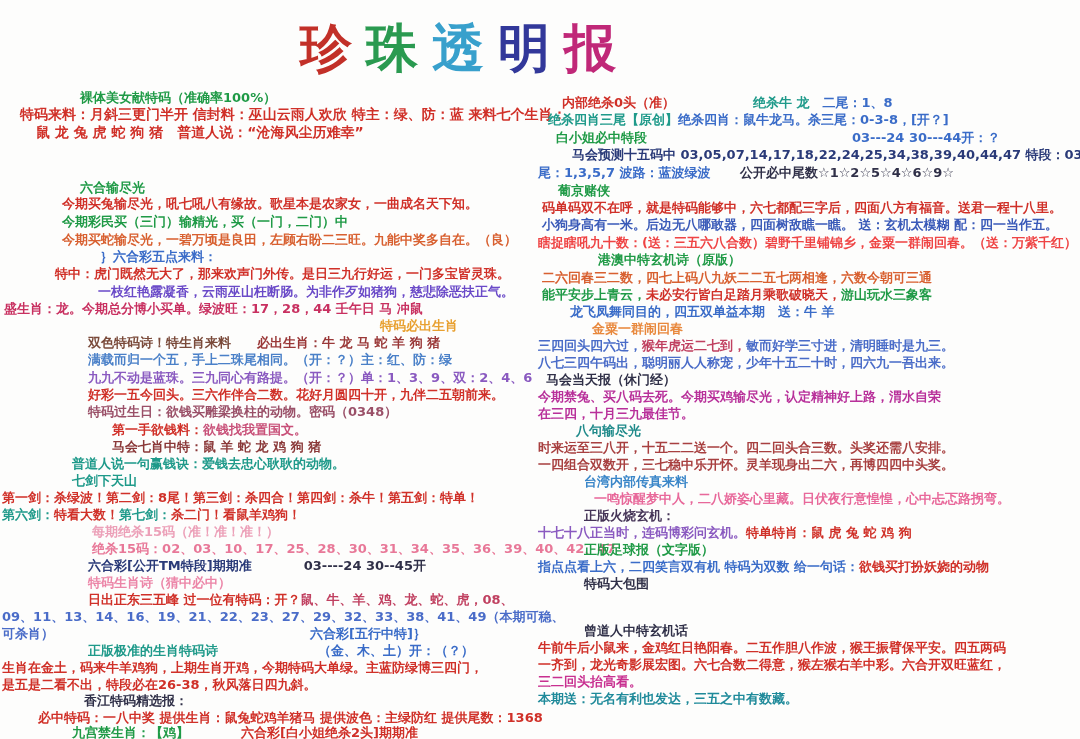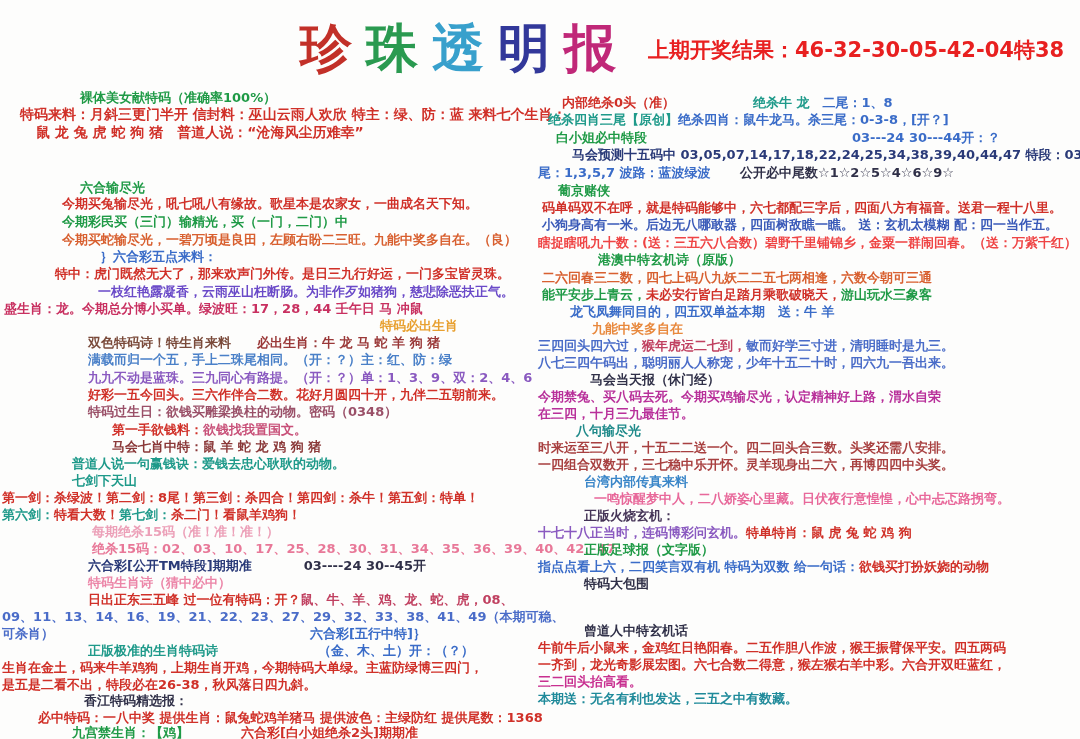--- a/index.html
+++ b/index.html
@@ -39,21 +39,20 @@
 <body>
 
 <div class="page">
   <div class="title-row" id="title">
       <span style="color: rgb(194, 48, 40);">珍</span>
       <span style="color: rgb(42, 154, 80);">珠</span>
       <span style="color: rgb(56, 160, 204);">透</span>
       <span style="color: rgb(50, 56, 154);">明</span>
       <span style="color: rgb(192, 40, 120);">报</span>
     </div>
-  <div class="result" id="result" style="color: rgb(232, 32, 32);">上期开奖结果：46-32-30-05-42-04特38</div>
   <div id="left-col">
       <div class="line" style="left: 80px; top: 90px;"><span style="color: rgb(31, 154, 70);">裸体美女献特码（准确率100%）</span></div>
       <div class="line" style="left: 20px; top: 107px; font-size: 14px;"><span style="color: rgb(208, 48, 40);">特码来料：月斜三更门半开 信封料：巫山云雨人欢欣 特主：绿、防：蓝 来料七个生肖：</span></div>
       <div class="line" style="left: 36px; top: 125px; font-size: 14px;"><span style="color: rgb(208, 48, 40);">鼠 龙 兔 虎 蛇 狗 猪　普道人说：“沧海风尘历难幸”</span></div>
       <div class="line" style="left: 80px; top: 180px;"><span style="color: rgb(31, 154, 70);">六合输尽光</span></div>
       <div class="line" style="left: 62px; top: 196px;"><span style="color: rgb(208, 48, 40);">今期买兔输尽光，吼七吼八有缘故。歌星本是农家女，一曲成名天下知。</span></div>
       <div class="line" style="left: 62px; top: 214px;"><span style="color: rgb(31, 154, 70);">今期彩民买（三门）输精光，买（一门，二门）中</span></div>
       <div class="line" style="left: 62px; top: 232px;"><span style="color: rgb(216, 96, 48); text-align: right;">今期买蛇输尽光，一碧万顷是良田，左顾右盼二三旺。九能中奖多自在。（良）</span></div>
       <div class="line" style="left: 100px; top: 249px;"><span style="color: rgb(58, 108, 200);">｝六合彩五点来料：</span></div>
       <div class="line" style="left: 55px; top: 266px;"><span style="color: rgb(208, 48, 40);">特中：虎门既然无大了，那来欢声门外传。是日三九行好运，一门多宝皆灵珠。</span></div>
@@ -96,24 +95,24 @@
       <div class="line" style="left: 538px; top: 165px;"><span style="color: rgb(58, 108, 200);">尾：1,3,5,7 波路：蓝波绿波</span></div>
       <div class="line" style="left: 740px; top: 165px;"><span style="color: rgb(48, 48, 72);">公开必中尾数☆1☆2☆5☆4☆6☆9☆</span></div>
       <div class="line" style="left: 558px; top: 183px;"><span style="color: rgb(31, 154, 70);">葡京赌侠</span></div>
       <div class="line" style="left: 542px; top: 200px;"><span style="color: rgb(208, 48, 40);">码单码双不在呼，就是特码能够中，六七都配三字后，四面八方有福音。送君一程十八里。</span></div>
       <div class="line" style="left: 542px; top: 217px;"><span style="color: rgb(58, 90, 184);">小狗身高有一米。后边无八哪敢器，四面树敌瞧一瞧。 送：玄机太模糊 配：四一当作五。</span></div>
       <div class="line" style="left: 538px; top: 235px;"><span style="color: #ef4444; margin-top: 16px;">瞎捉瞎吼九十数：(送：三五六八合数）碧野千里铺锦乡，金粟一群闹回春。（送：万紫千红）</span></div>
       <div class="line" style="left: 598px; top: 252px;"><span style="color: rgb(31, 154, 70);">港澳中特玄机诗（原版）</span></div>
       <div class="line" style="left: 542px; top: 270px;"><span style="color: rgb(216, 96, 48);">二六回春三二数，四七上码八九妖二二五七两相逢，六数今朝可三通</span></div>
       <div class="line" style="left: 542px; top: 287px;"><span style="color: rgb(31, 154, 70);">能平安步上青云，</span><span style="color: rgb(208, 48, 40);">未必安行皆白足踏月乘歌破晓天，</span><span style="color: rgb(31, 154, 70);">游山玩水三象客</span></div>
       <div class="line" style="left: 570px; top: 304px;"><span style="color: rgb(58, 108, 200);">龙飞凤舞同目的，四五双单益本期　送：牛 羊</span></div>
-      <div class="line" style="left: 592px; top: 321px;"><span style="color: rgb(232, 136, 60);">九能中奖多自在</span></div>
+      <div class="line" style="left: 592px; top: 321px;"><span style="color: rgb(232, 136, 60);">金粟一群闹回春</span></div>
       <div class="line" style="left: 538px; top: 338px;"><span style="color: rgb(74, 108, 200);">三四回头四六过，</span><span style="color: rgb(192, 64, 96);">猴年虎运二七到，</span><span style="color: rgb(74, 108, 200);">敏而好学三寸进，清明睡时是九三。</span></div>
       <div class="line" style="left: 538px; top: 355px; text-align: right;"><span style="color: rgb(74, 108, 200);">八七三四午码出，聪明丽人人称宠，少年十五二十时，四六九一吾出来。</span></div>
-      <div class="line" style="left: 590px; top: 372px;"><span style="color: rgb(48, 48, 72);">马会当天报（休门经）</span></div>
+      <div class="line" style="left: 546px; top: 372px;"><span style="color: rgb(48, 48, 72);">马会当天报（休门经）</span></div>
       <div class="line" style="left: 538px; top: 389px;"><span style="color: rgb(184, 48, 154);">今期禁兔、买八码去死。今期买鸡输尽光，认定精神好上路，渭水自荣</span></div>
       <div class="line" style="left: 538px; top: 406px;"><span style="color: rgb(184, 48, 154);">在三四，十月三九最佳节。</span></div>
       <div class="line" style="left: 576px; top: 423px;"><span style="color: rgb(31, 138, 138);">八句输尽光</span></div>
       <div class="line" style="left: 538px; top: 440px;"><span style="color: rgb(168, 64, 64);">时来运至三八开，十五二二送一个。四二回头合三数。头奖还需八安排。</span></div>
       <div class="line" style="left: 538px; top: 457px;"><span style="color: rgb(168, 64, 64);">一四组合双数开，三七稳中乐开怀。灵羊现身出二六，再博四四中头奖。</span></div>
       <div class="line" style="left: 584px; top: 474px;"><span style="color: rgb(58, 134, 200);">台湾内部传真来料</span></div>
       <div class="line" style="left: 594px; top: 491px;"><span style="color: rgb(232, 104, 154);">一鸣惊醒梦中人，二八娇姿心里藏。日伏夜行意惶惶，心中忐忑路拐弯。</span></div>
       <div class="line" style="left: 584px; top: 508px;"><span style="color: rgb(68, 51, 86);">正版火烧玄机：</span></div>
       <div class="line" style="left: 538px; top: 525px;"><span style="color: rgb(138, 90, 192);">十七十八正当时，连码博彩问玄机。</span><span style="color: rgb(208, 48, 40);">特单特肖：鼠 虎 兔 蛇 鸡 狗</span></div>
       <div class="line" style="left: 584px; top: 542px;"><span style="color: rgb(31, 154, 70);">正版足球报（文字版）</span></div>

